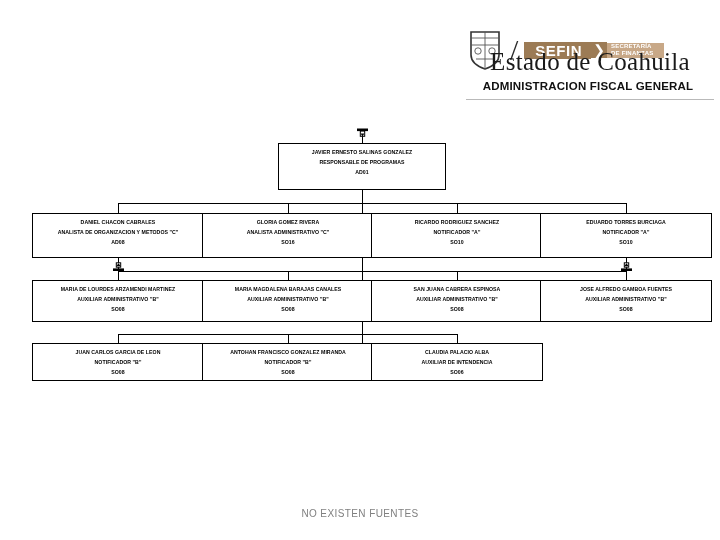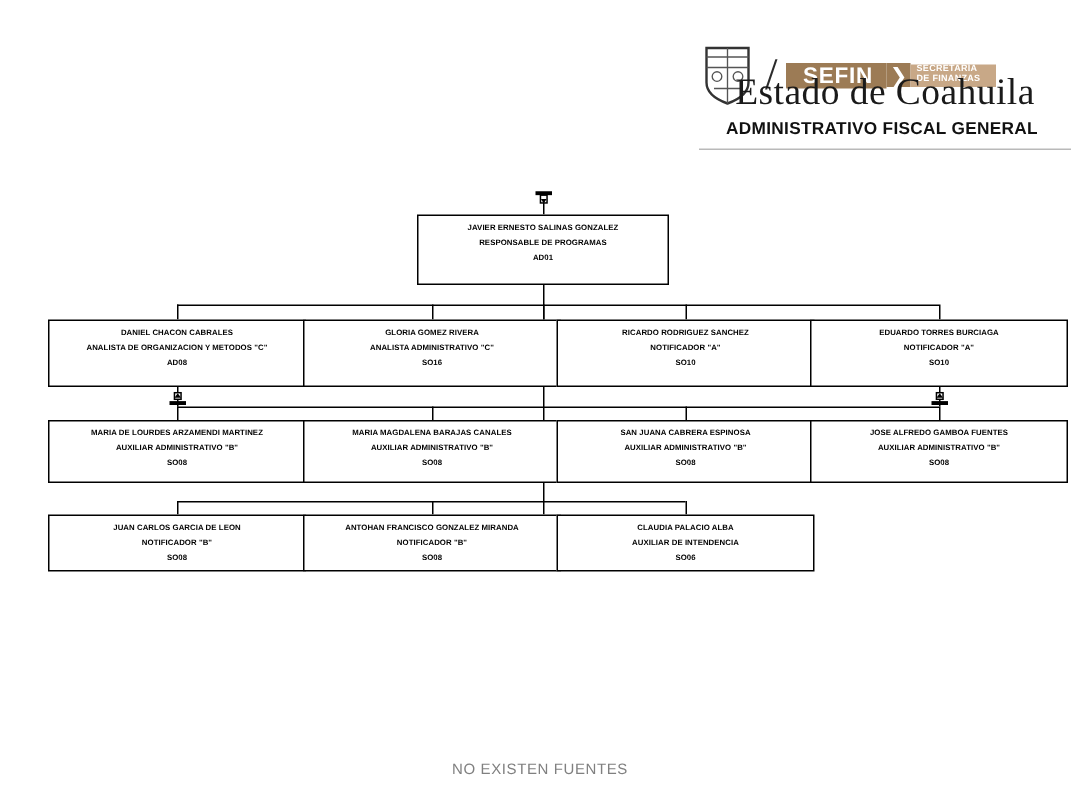--- a/index.html
+++ b/index.html
@@ -206,21 +206,21 @@
         <span>SECRETARÍA</span>
         <span>DE FINANZAS</span>
       </div>
     </div>
   </div>
 
   <div class="hr-rule"></div>
 </div>
 
 <div id="estado-title">Estado de Coahuila</div>
-<div id="admin-subtitle">ADMINISTRATIVO FISCAL GENERAL</div>
+<div id="admin-subtitle">ADMINISTRACION FISCAL GENERAL</div>
 
 <div id="org-chart">
 
   <div class="conn v" style="left:362px; top:133px; height:10px;"></div>
 
   <div class="conn v" style="left:362px; top:190px; height:23px;"></div>
 
   <div class="conn h" style="left:118px; top:203px; width:508px;"></div>
   <div class="conn v" style="left:118px; top:203px; height:10px;"></div>
   <div class="conn v" style="left:288px; top:203px; height:10px;"></div>

